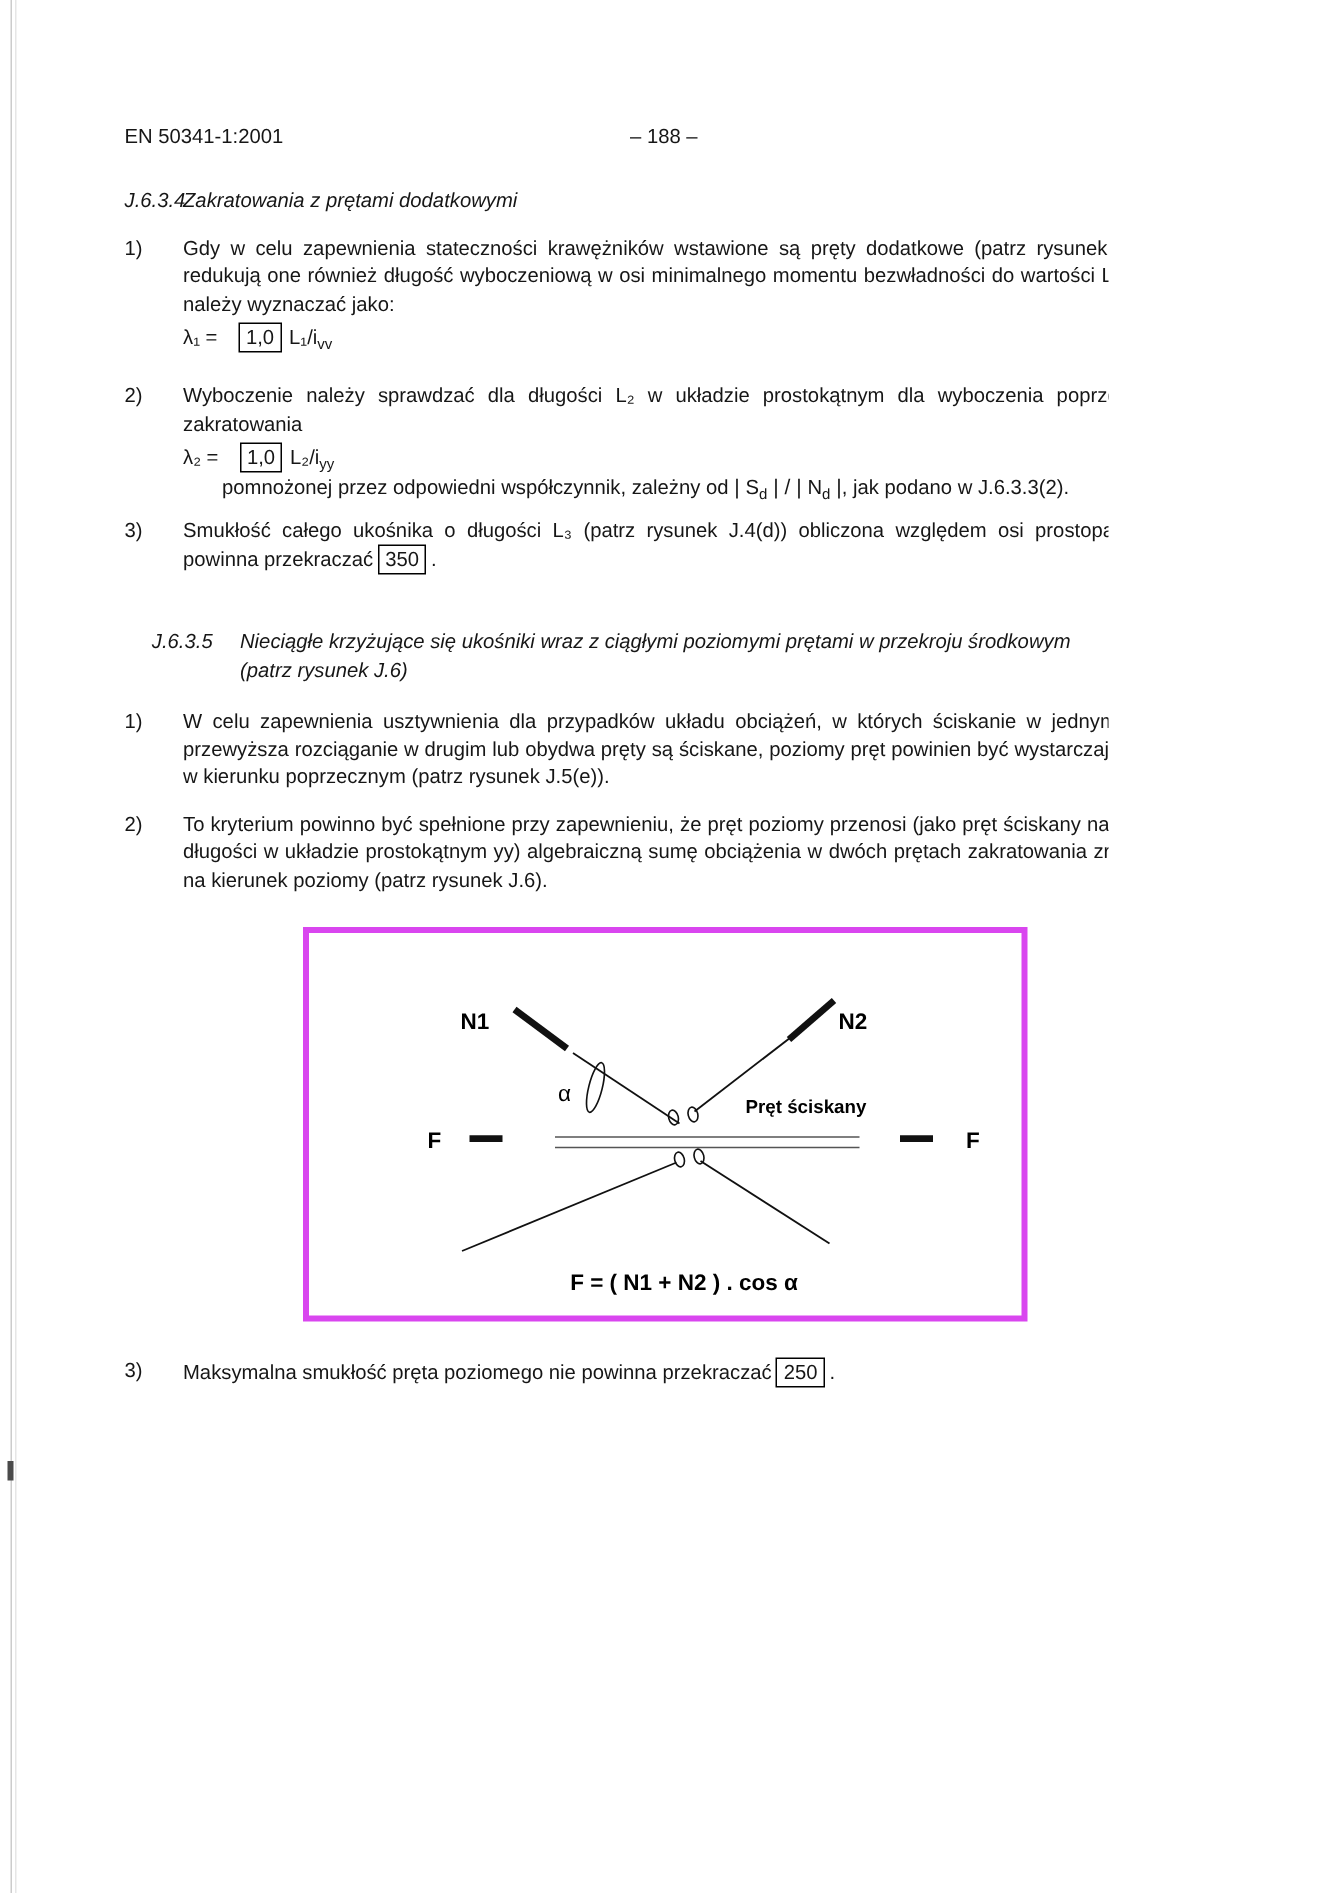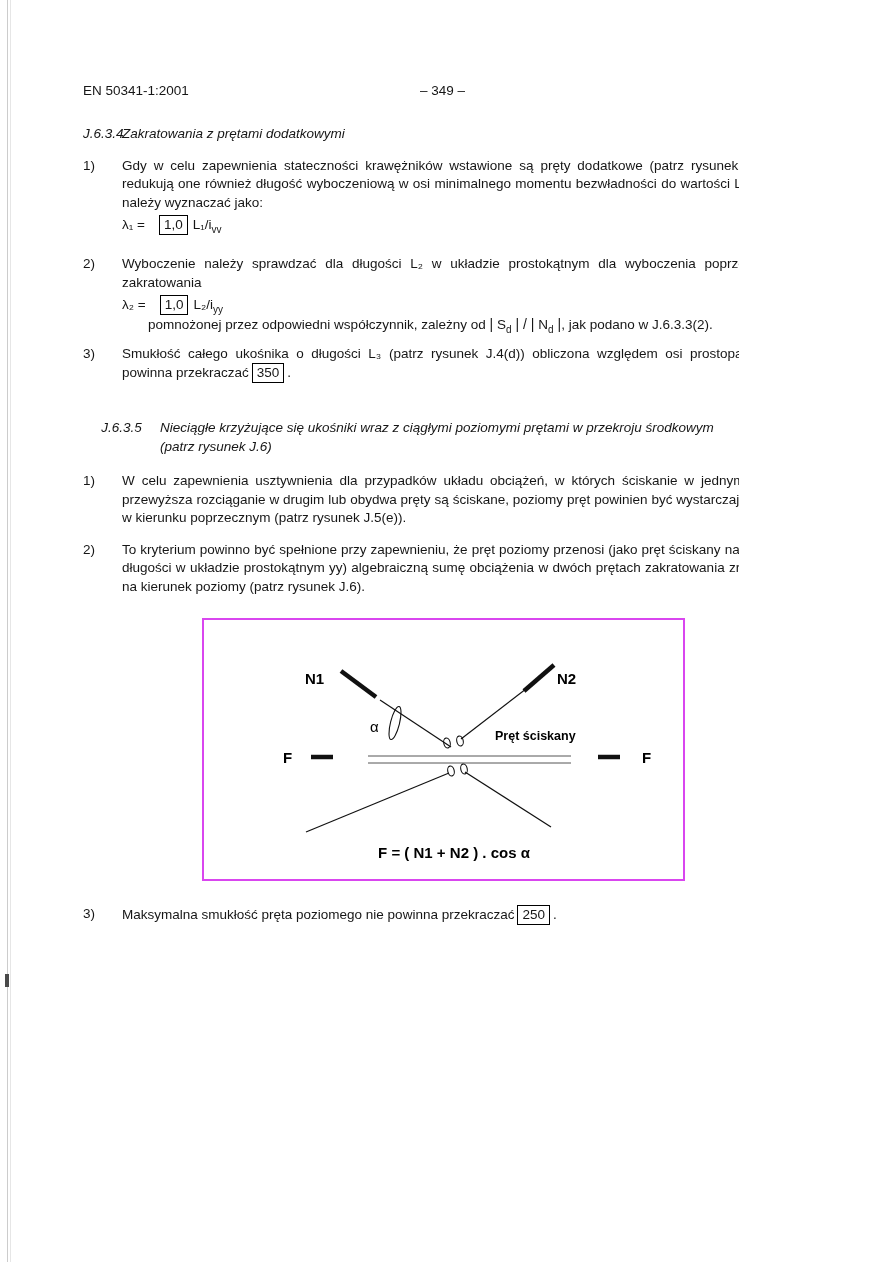--- a/index.html
+++ b/index.html
@@ -42,21 +42,21 @@
   .mb20 { margin-bottom:20px; }
   .mb10 { margin-bottom:10px; }
   .mb36 { margin-bottom:36px; }
   .mb16 { margin-bottom:16px; }
   .mb13 { margin-bottom:13px; }
   .mb22 { margin-bottom:22px; }
   .mt4  { margin-top:4px;padding-left:26px; }
 
   .figure-wrap {
     margin-left:119px; width:483px; height:263px;
-    border:2px solid #d946ef; background:#fff;
+    border:4px solid #d946ef; background:#fff;
   }
   .figure-wrap svg { display:block; }
   .t-big   { font-family:"Liberation Sans","DejaVu Sans",sans-serif; font-weight:bold; font-size:15px; fill:#000; }
   .t-small { font-family:"Liberation Sans","DejaVu Sans",sans-serif; font-weight:bold; font-size:12.5px; fill:#000; }
   .t-alpha { font-family:"Liberation Sans","DejaVu Sans",sans-serif; font-size:15px; fill:#000; }
 
   .fig-caption { font-weight:bold; text-align:center; margin-top:46px; height:18px; }
   .after-fig { margin-top:24px; }
 </style>
 </head>
@@ -64,21 +64,21 @@
 
 <div class="page">
   <div class="scan-line a"></div>
   <div class="scan-line b"></div>
   <div class="scan-mark"></div>
 
   <div class="content">
 
     <div class="header-row">
       <span>EN 50341-1:2001</span>
-      <span class="page-num">– 349 –</span>
+      <span class="page-num">– 188 –</span>
     </div>
 
     <div class="sec-heading">
       <span class="h-num">J.6.3.4</span>
       <span class="h-title">Zakratowania z prętami dodatkowymi</span>
     </div>
 
     <div class="li mb20">
       <span class="n">1)</span>
       <div class="b">

